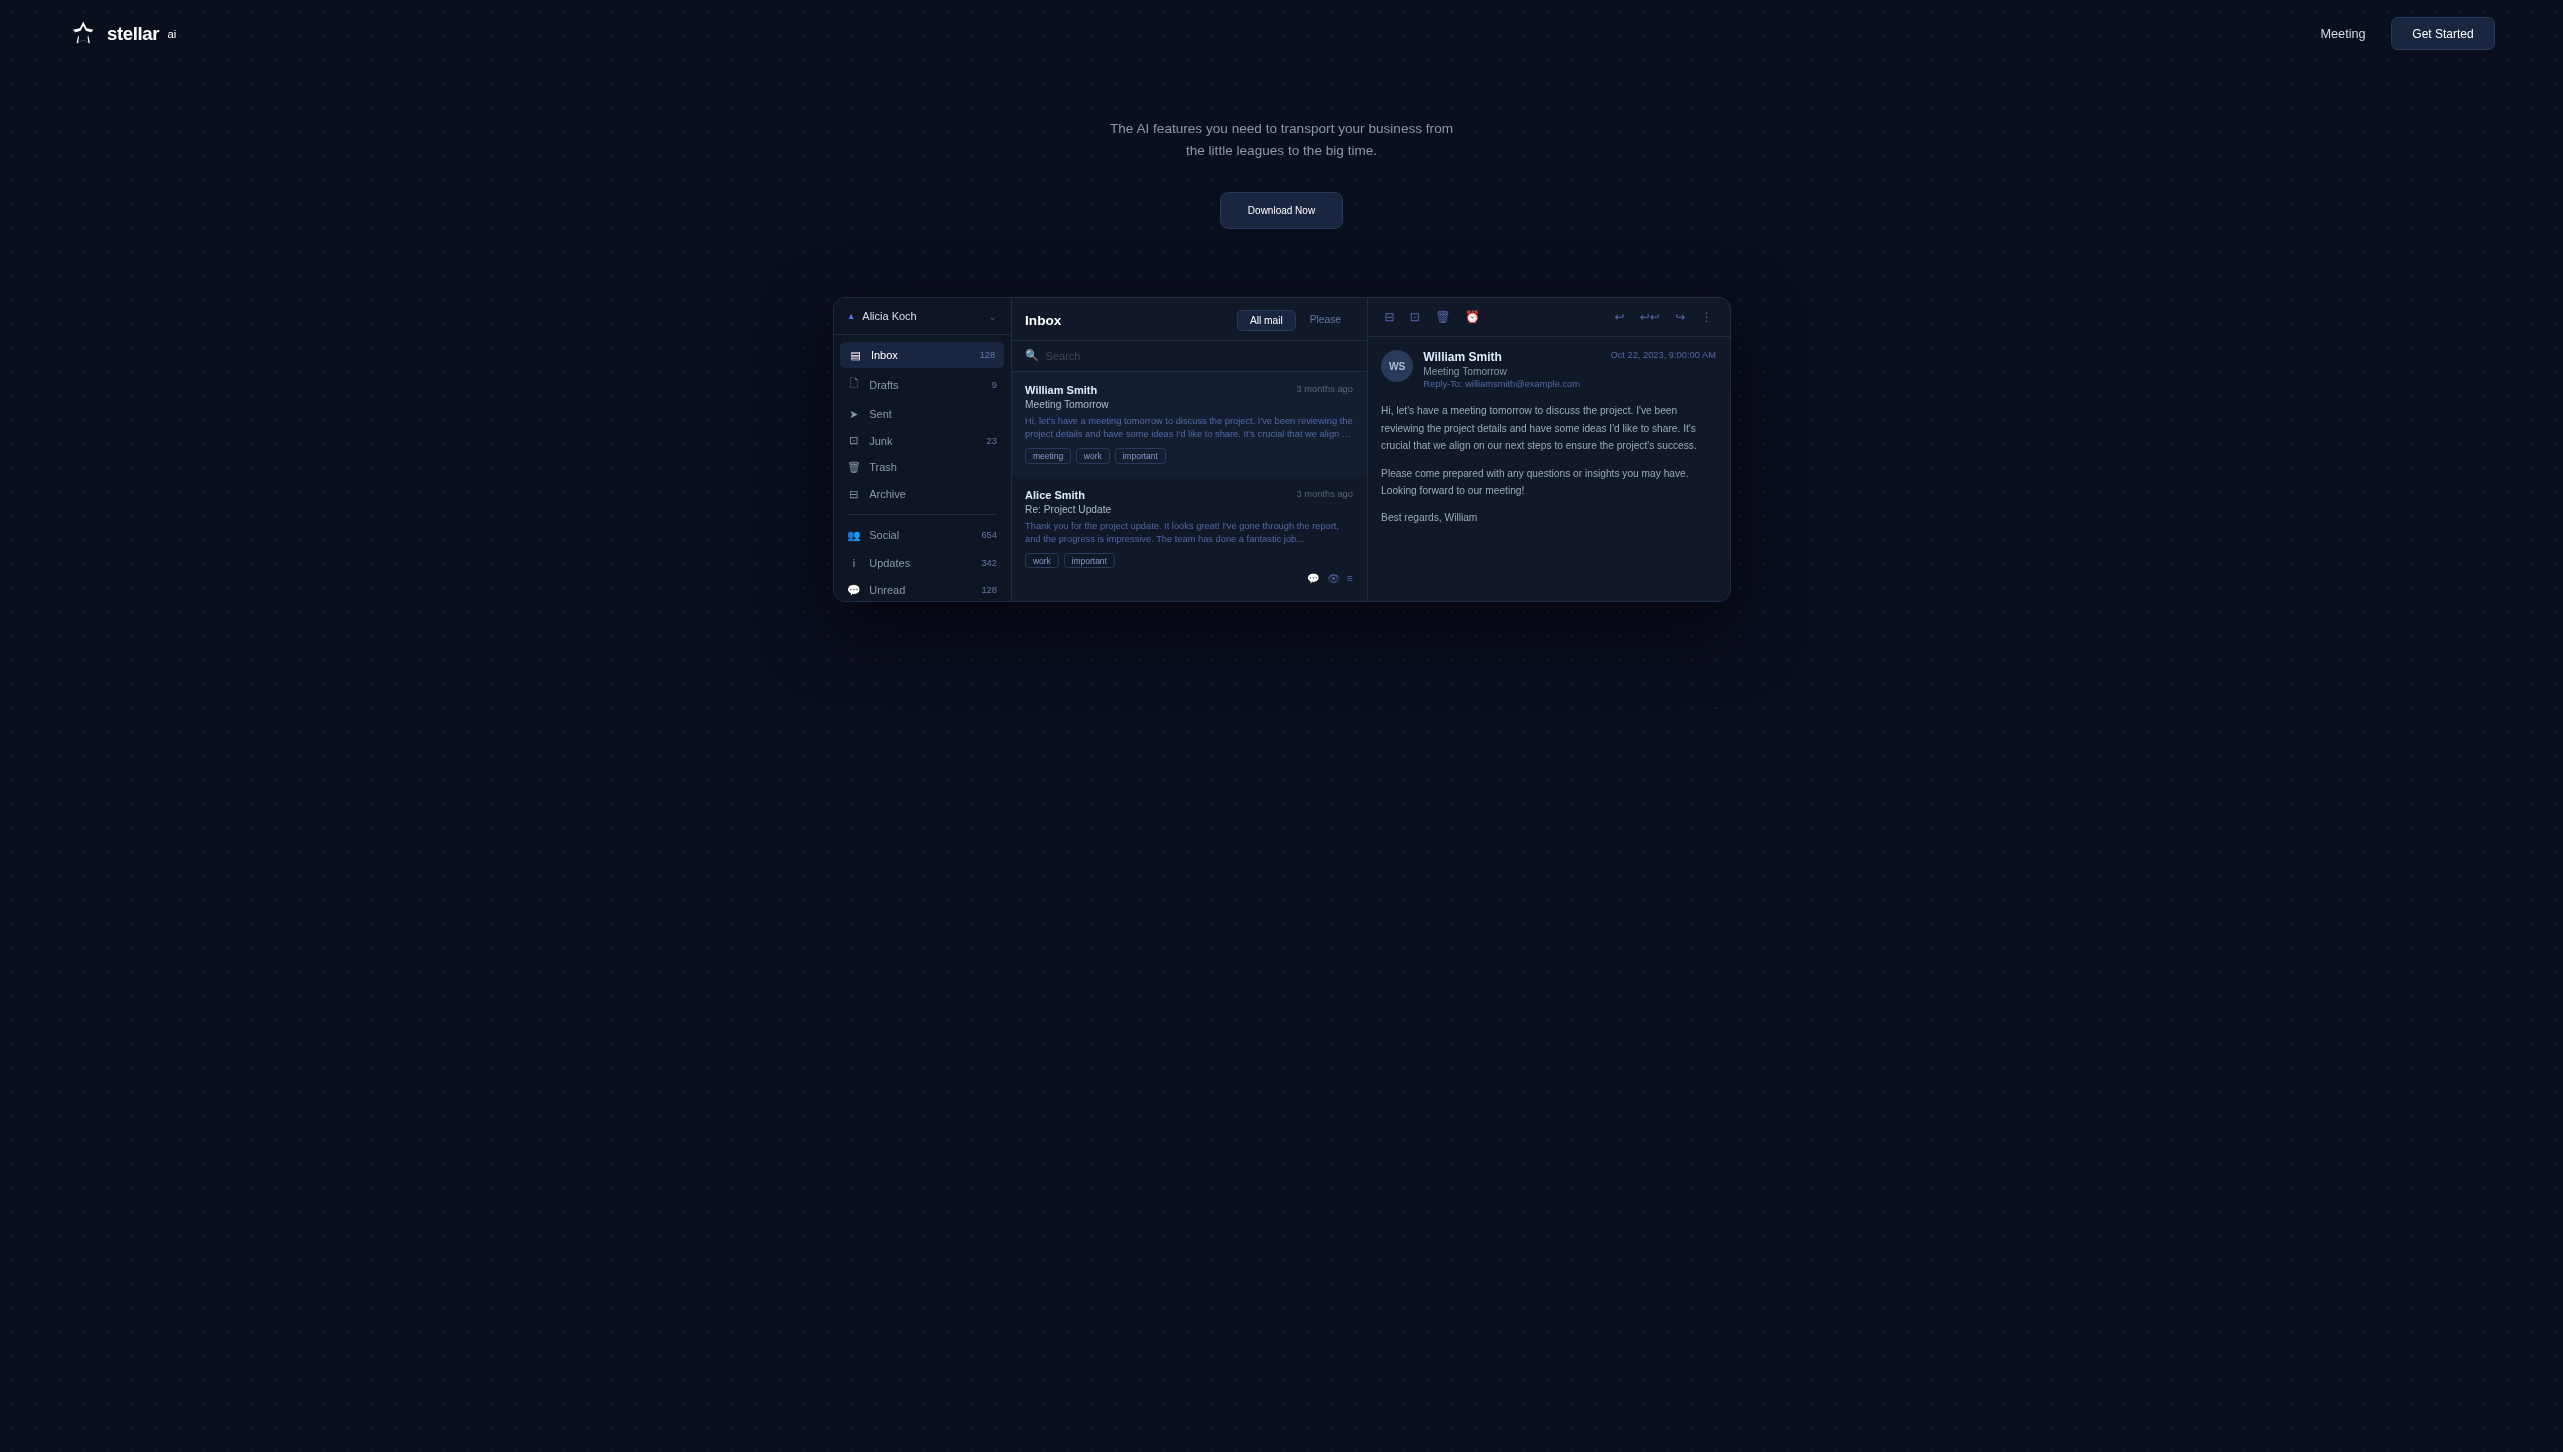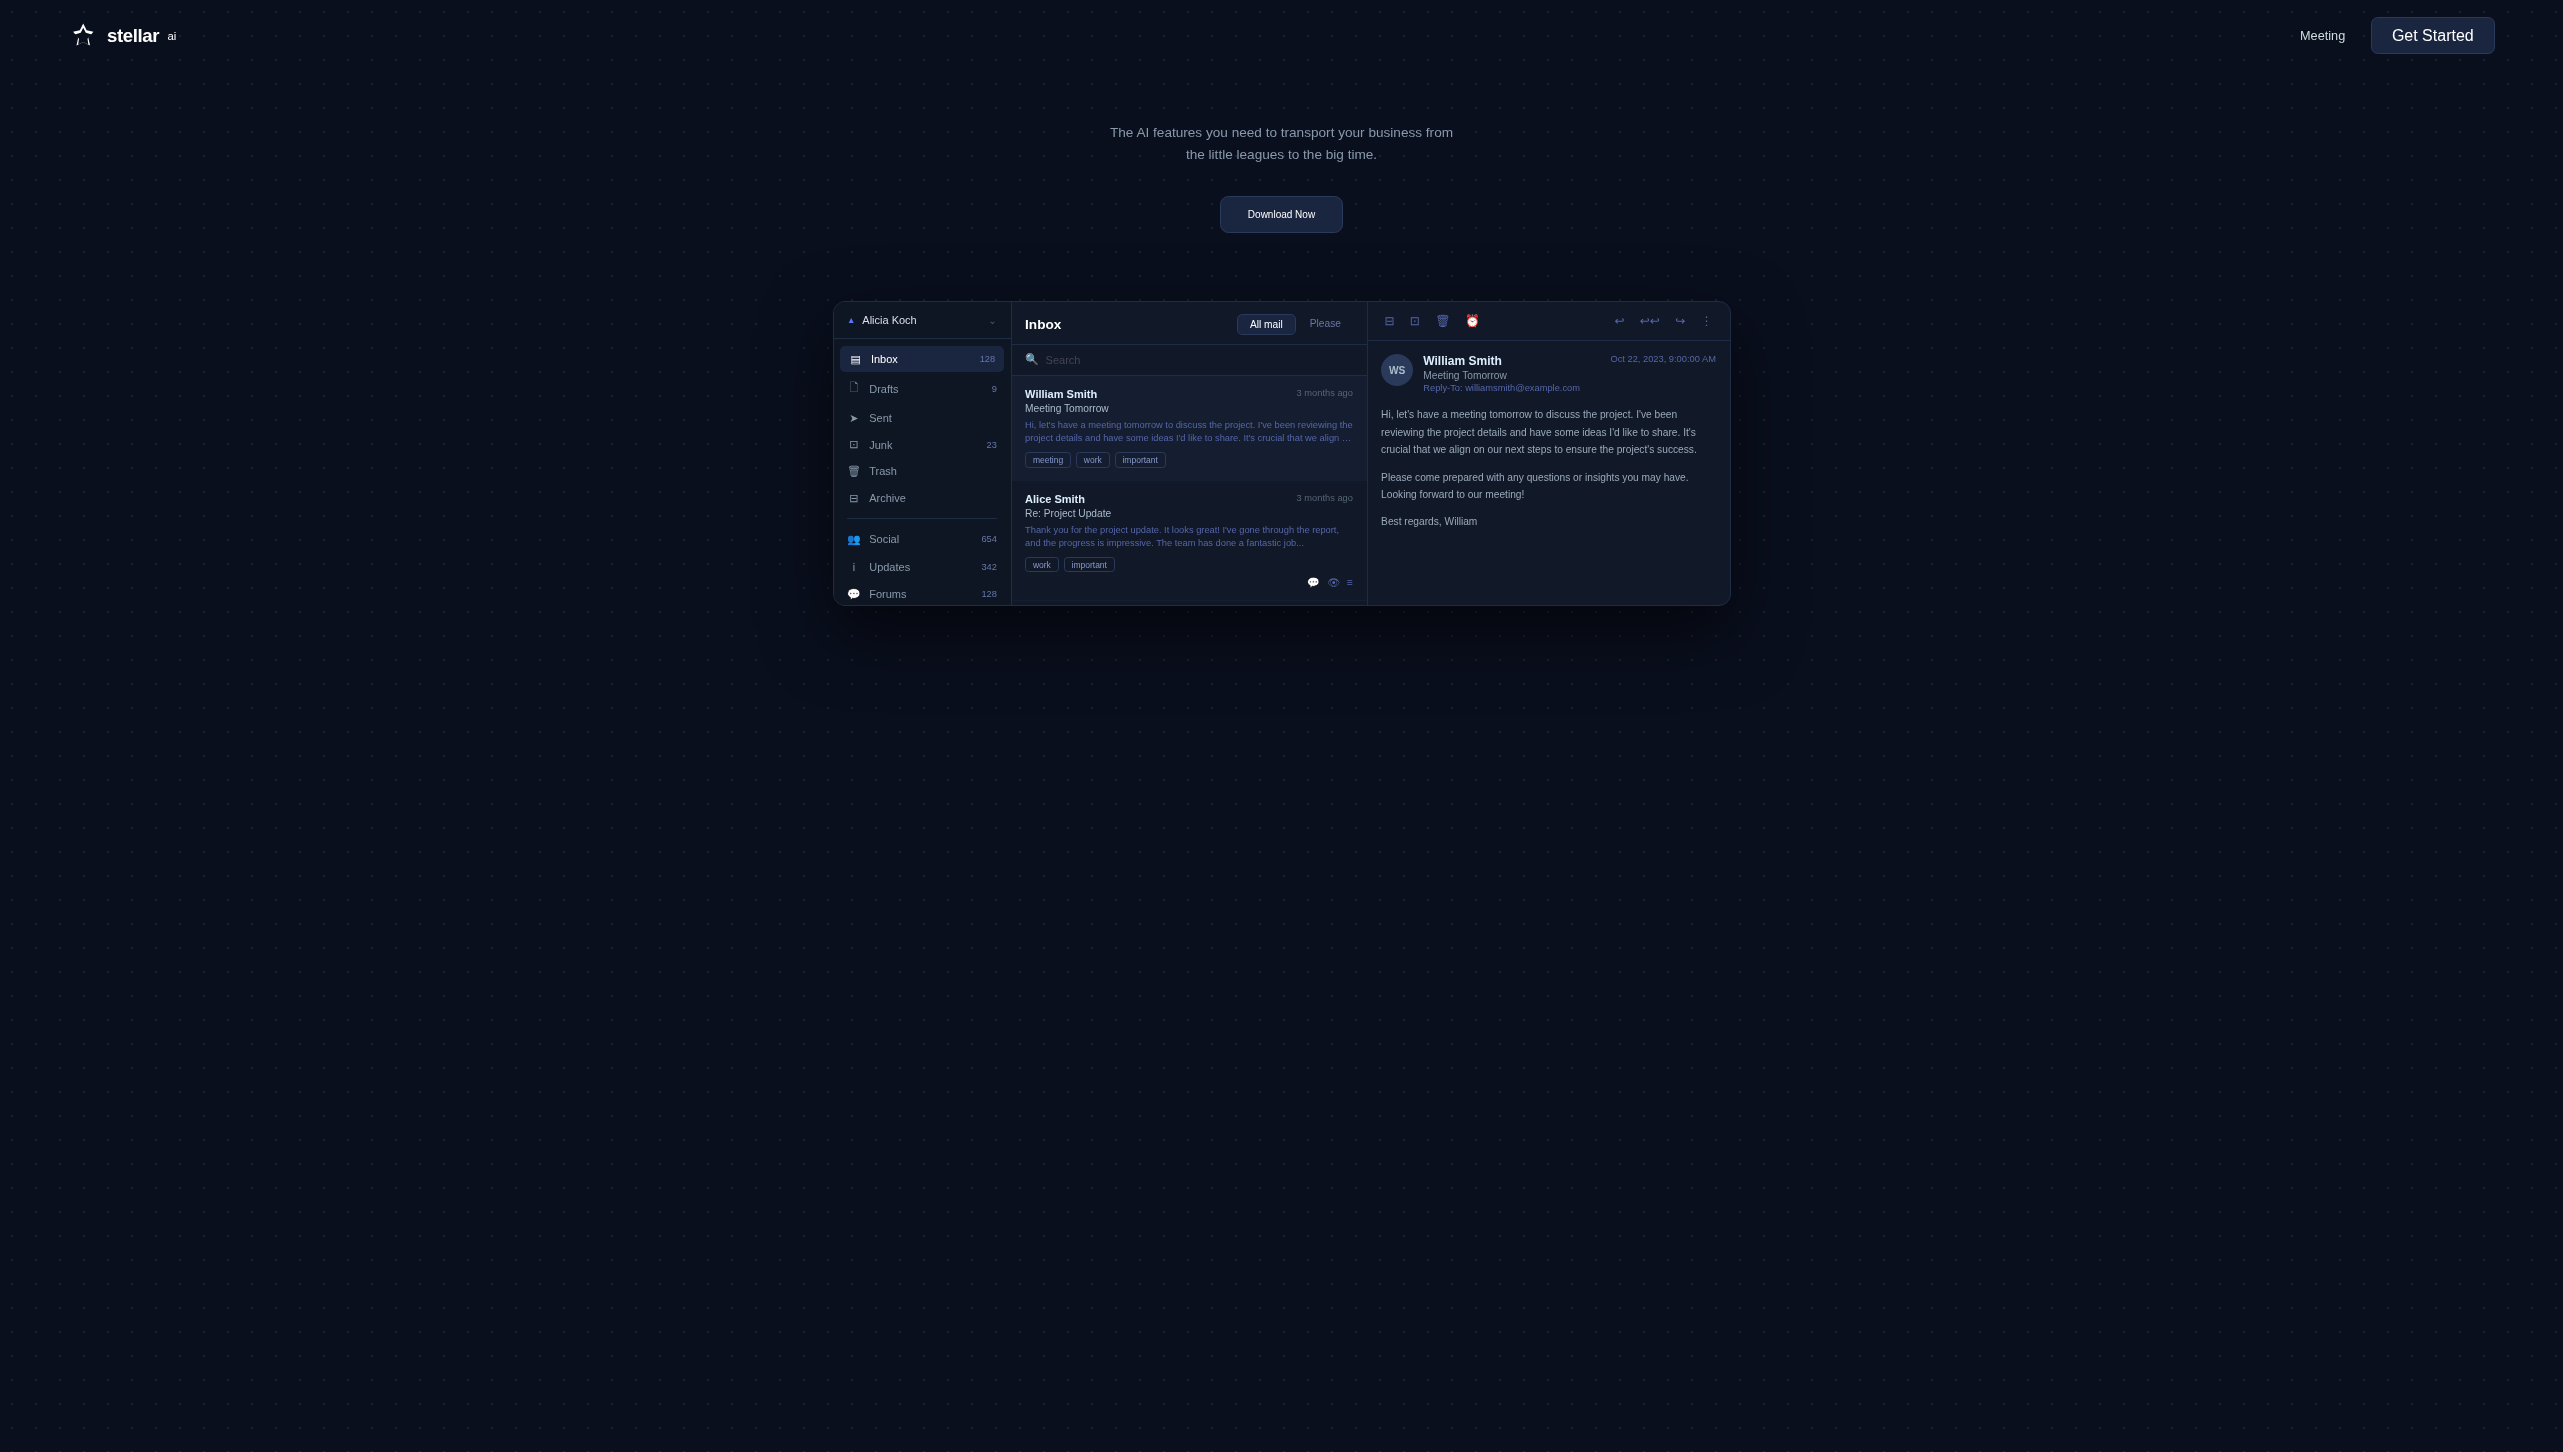--- a/index.html
+++ b/index.html
@@ -61,21 +61,21 @@
       font-size: 12.7px;
       cursor: pointer;
     }
 
     .btn-get-started {
       background: #1a2540;
       border: 0.8px solid #2a3a5a;
       color: #fff;
       padding: 8.5px 20.3px;
       border-radius: 6.8px;
-      font-size: 16px;
+      font-size: 12px;
       cursor: pointer;
     }
 
     
     .hero {
       position: relative;
       z-index: 5;
       text-align: center;
       padding: 51px 17px 34px;
     }
@@ -534,21 +534,21 @@
           <div class="sidebar-item-left">
             <span class="sidebar-item-icon">ℹ</span>
             <span>Updates</span>
           </div>
           <span class="sidebar-badge">342</span>
         </div>
 
         <div class="sidebar-item">
           <div class="sidebar-item-left">
             <span class="sidebar-item-icon">💬</span>
-            <span>Forums</span>
+            <span>Unread</span>
           </div>
           <span class="sidebar-badge">128</span>
         </div>
       </div>
     </div>
 
     <div class="mail-list-panel">
       <div class="mail-header">
         <span class="mail-title">Inbox</span>
         <div class="mail-tabs">

